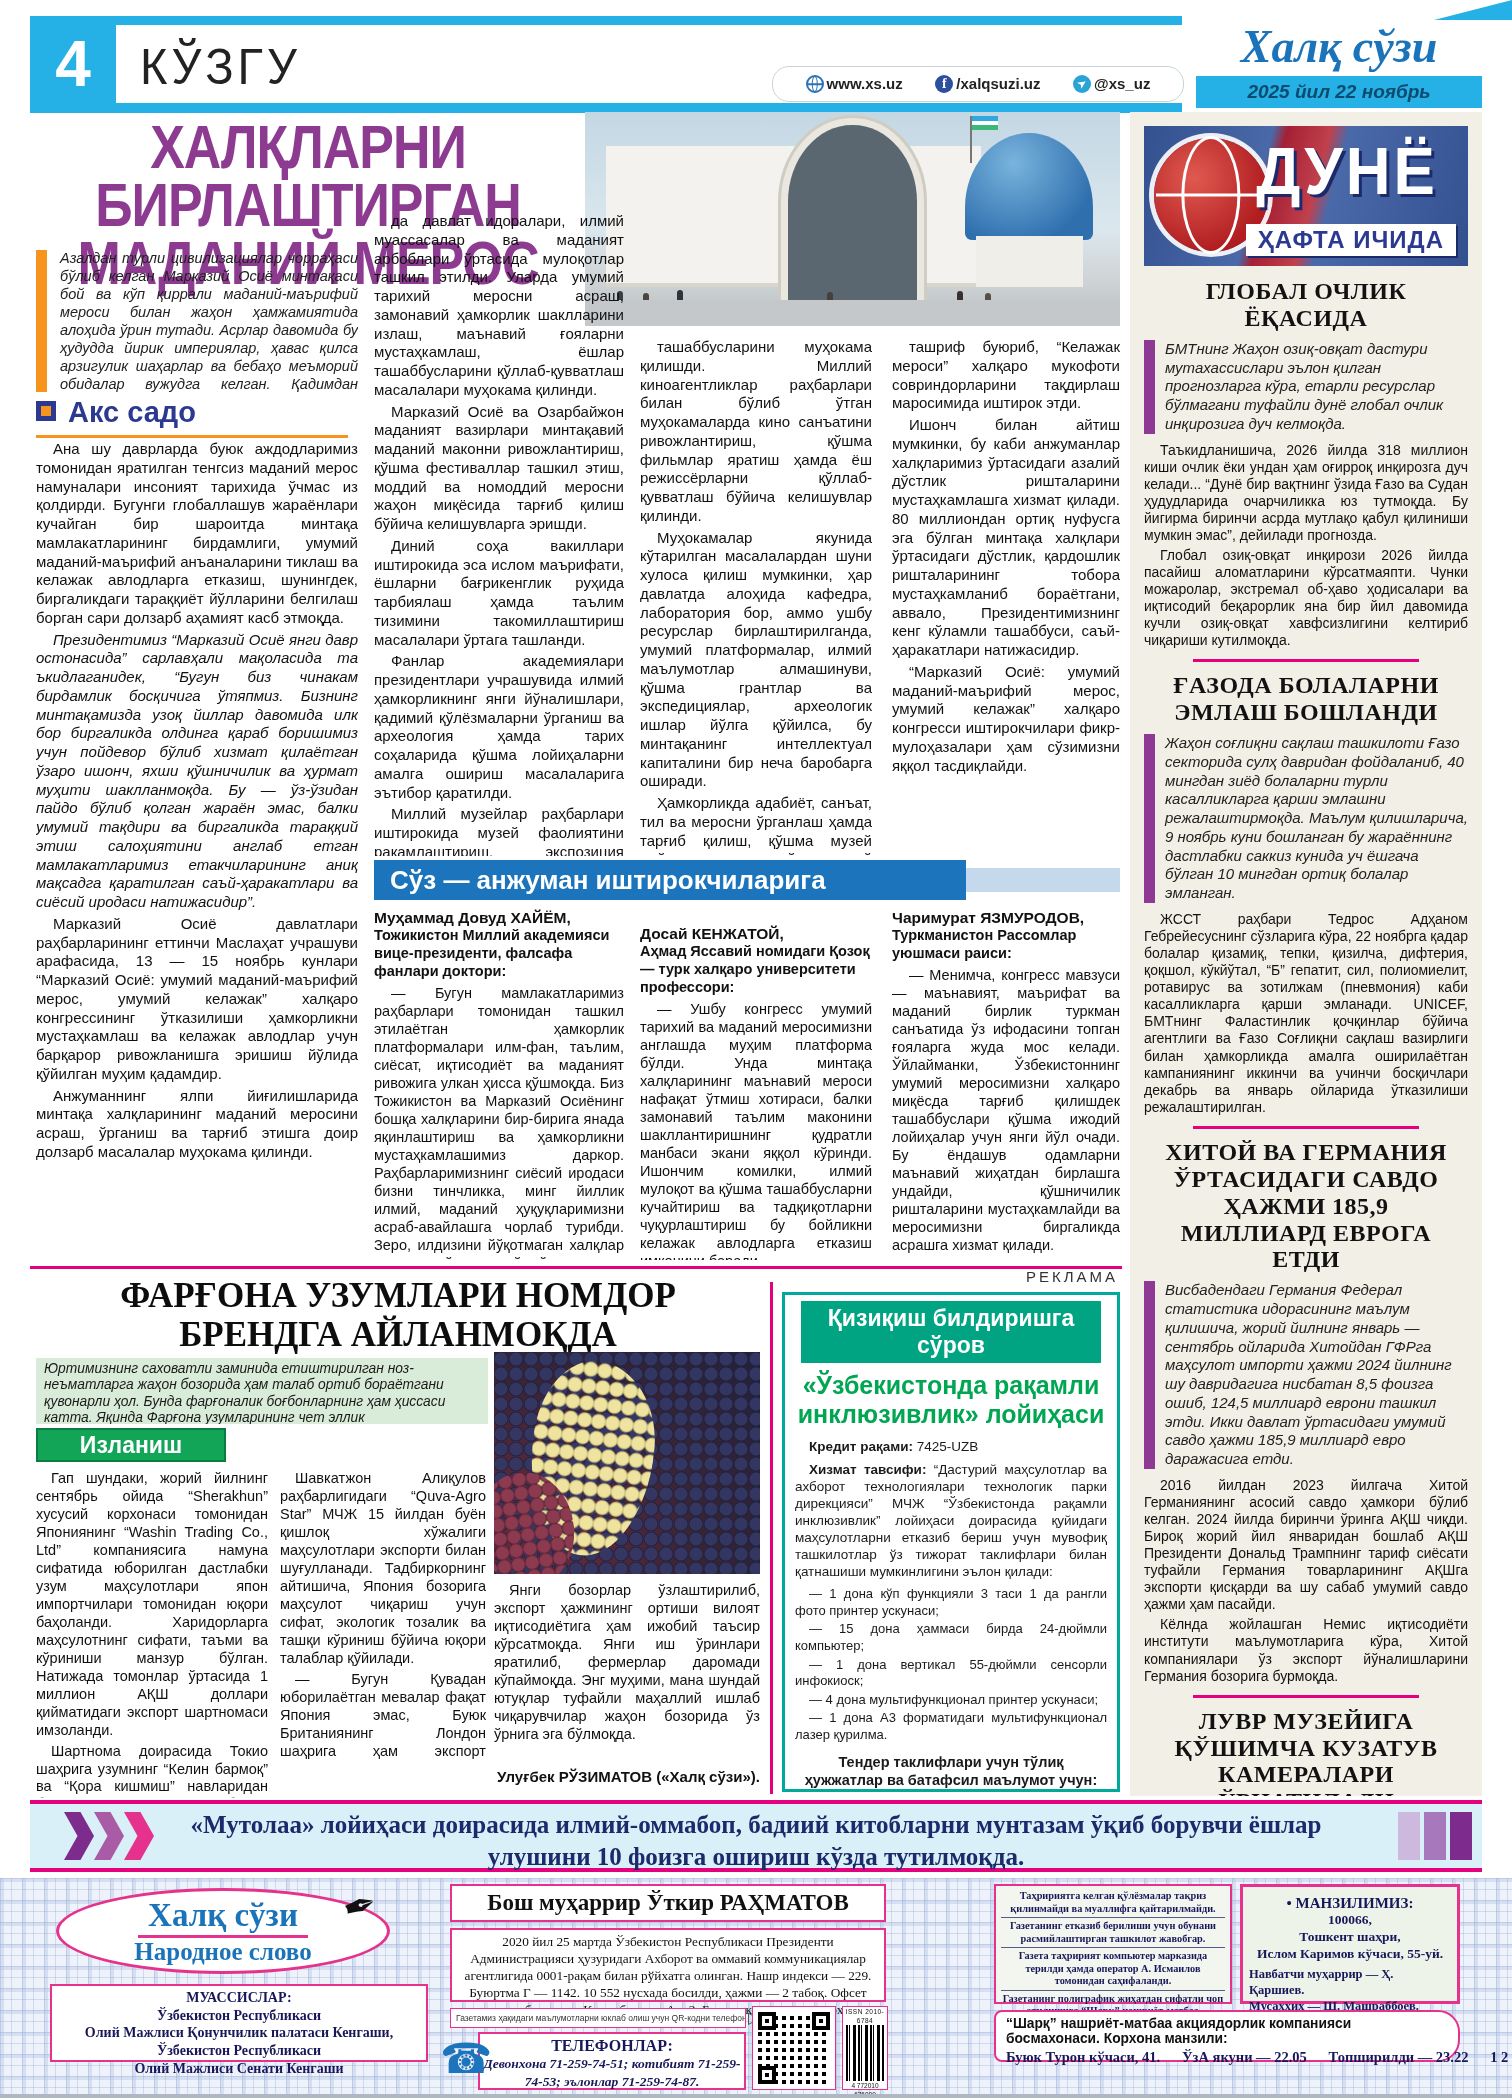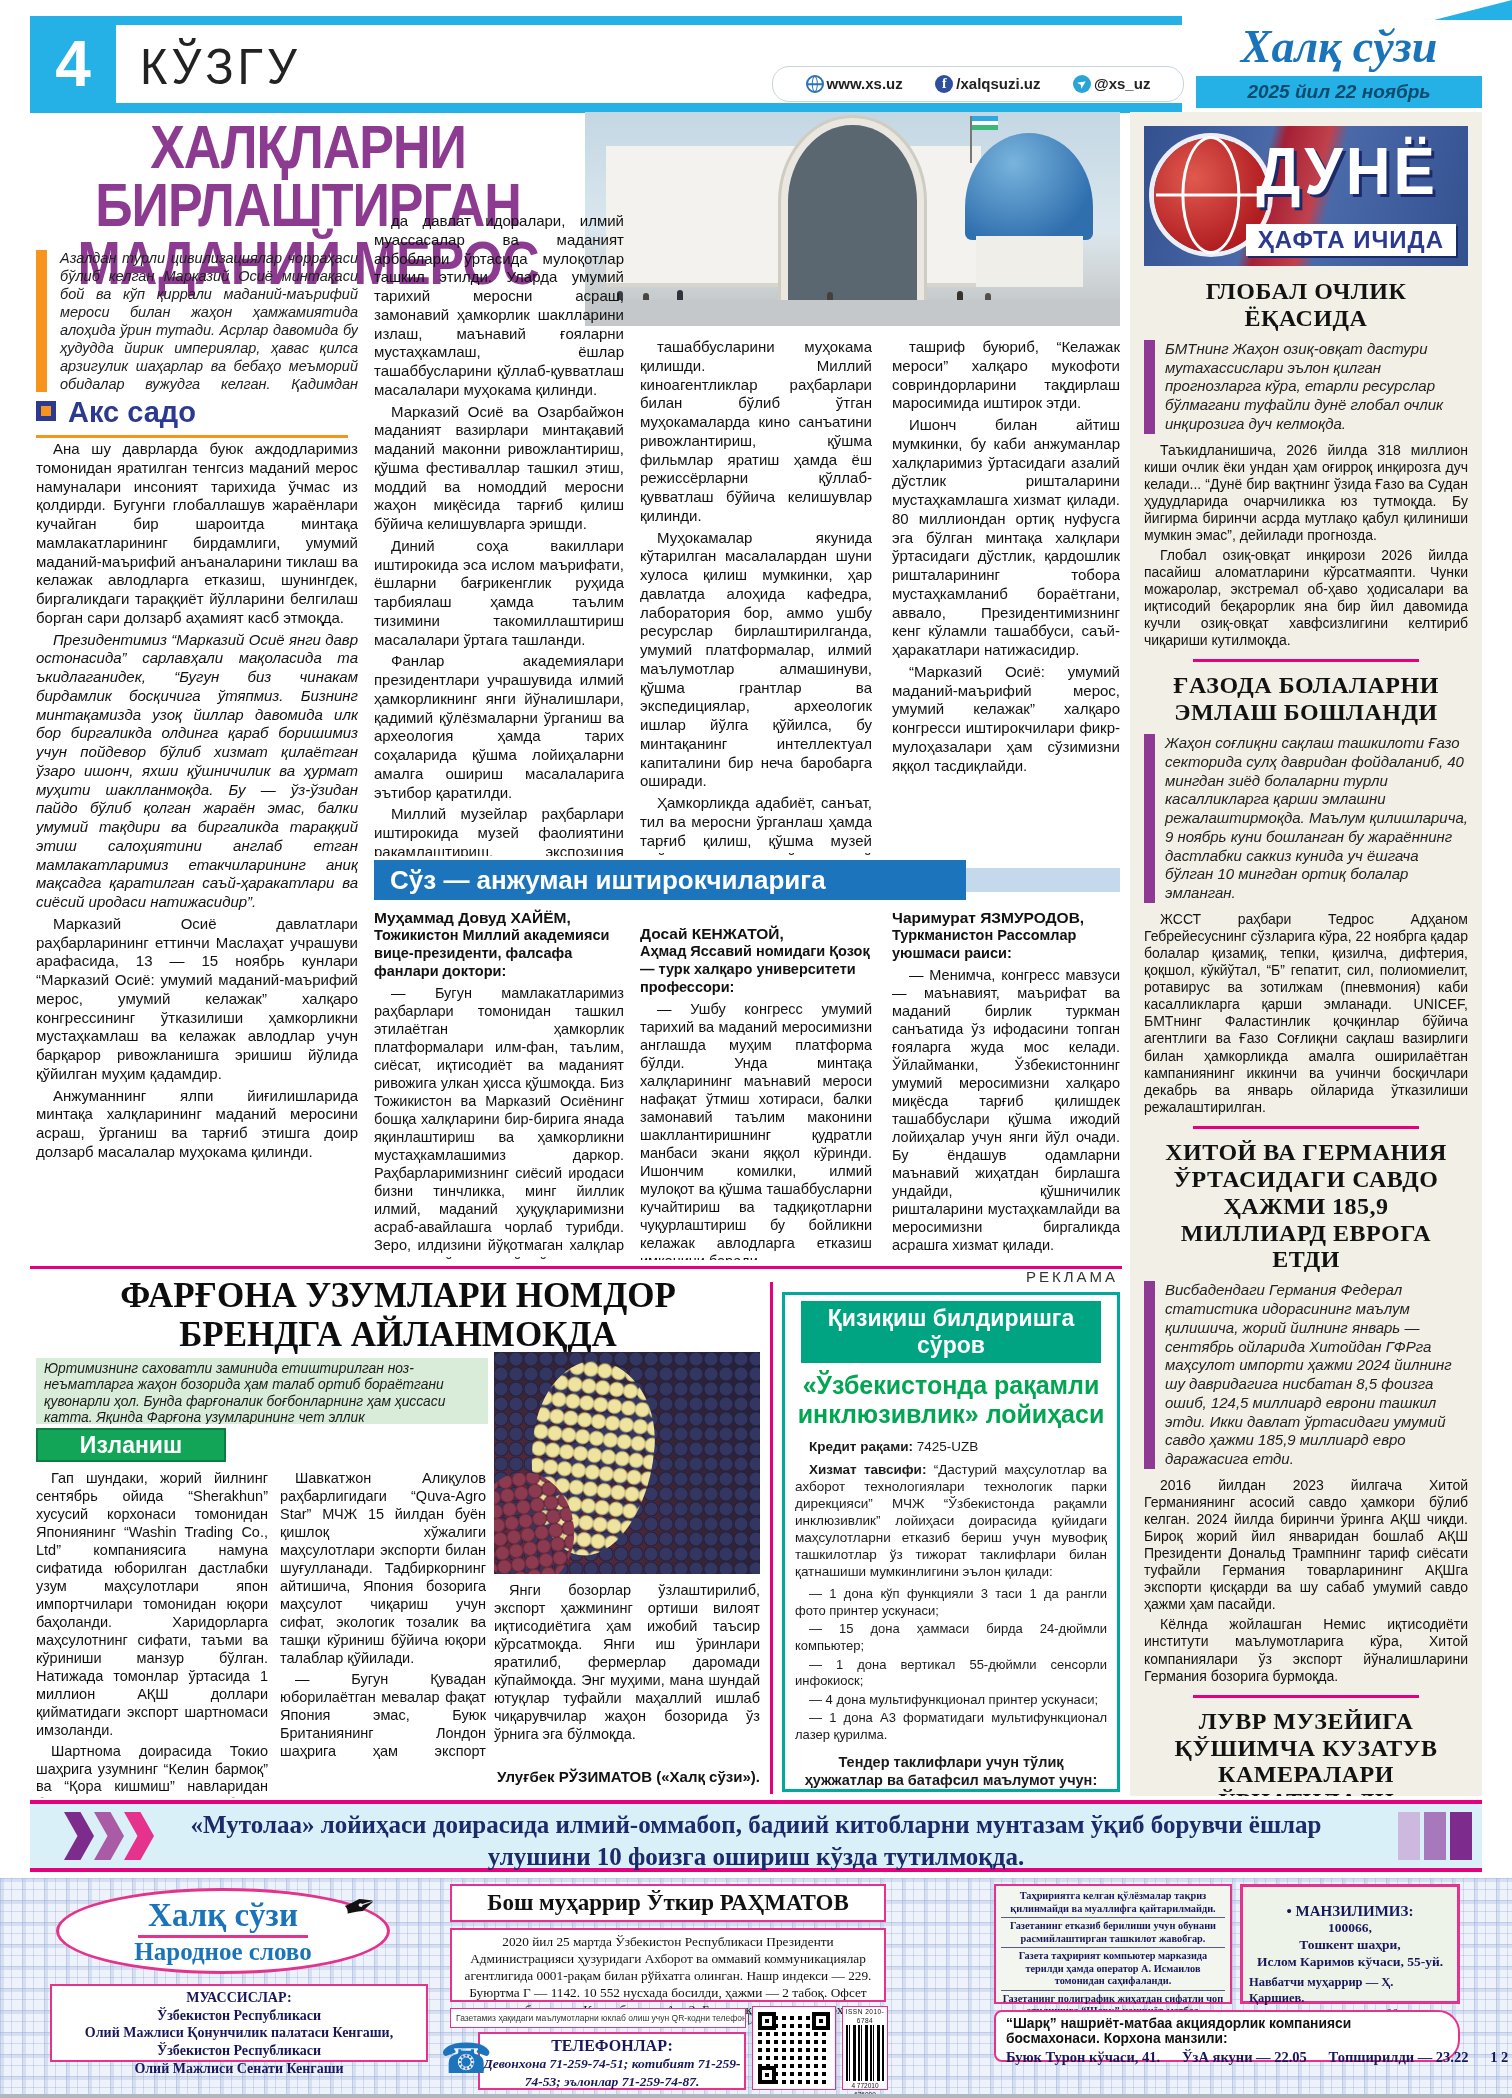--- a/index.html
+++ b/index.html
@@ -170,21 +170,21 @@
           box-sizing:border-box;text-align:center}
   .ft-issn{font-size:6.5px;letter-spacing:.5px;color:#111;line-height:9px}
   .ft-bars{height:56px;margin:0 3px;background:repeating-linear-gradient(90deg,#000 0 2px,#fff 2px 3px,#000 3px 4px,#fff 4px 7px,#000 7px 10px,#fff 10px 12px)}
   .ft-digits{font-size:6.5px;color:#111;line-height:9px}
   .ft-notes{position:absolute;left:994px;top:6px;width:238px;height:120px;background:#f2f6ef;border:2px solid #e5328c;
             font-family:"Liberation Serif",serif;font-weight:bold;color:#17175a;font-size:10.3px;text-align:center;
             line-height:1.22;box-sizing:border-box;padding:2px 5px}
   .ft-note{padding:2px 0;border-bottom:1px solid #5a5a8a}
   .ft-note:last-child{border-bottom:none}
   .ft-addr{position:absolute;left:1240px;top:6px;width:220px;height:120px;background:#eef3e9;border:3px solid #e5328c;
-           font-family:"Liberation Serif",serif;font-weight:bold;color:#17175a;text-align:center;box-sizing:border-box;padding-top:16px}
+           font-family:"Liberation Serif",serif;font-weight:bold;color:#17175a;text-align:center;box-sizing:border-box;padding-top:8px}
   .ft-addr-title{font-size:15px}
   .ft-addr-line{font-size:13.5px;line-height:1.25}
   .ft-staff{font-size:12.5px;text-align:left;padding:3px 6px 0;line-height:1.3}
   .ft-print{position:absolute;left:994px;top:132px;width:466px;height:52px;background:#fff;border:2px solid #e5328c;
             border-radius:8px 22px 22px 8px;box-sizing:border-box;padding:4px 10px;color:#111}
   .ft-print-1{font-weight:bold;font-size:13.8px}
   .ft-print-2{font-family:"Liberation Serif",serif;font-weight:bold;font-size:14.5px;margin-top:3px;white-space:pre;color:#17175a}
   .page-edge{position:absolute;left:0;top:2094px;width:1512px;height:4px;background:#aeb8c2}
 </style>
 </head>

